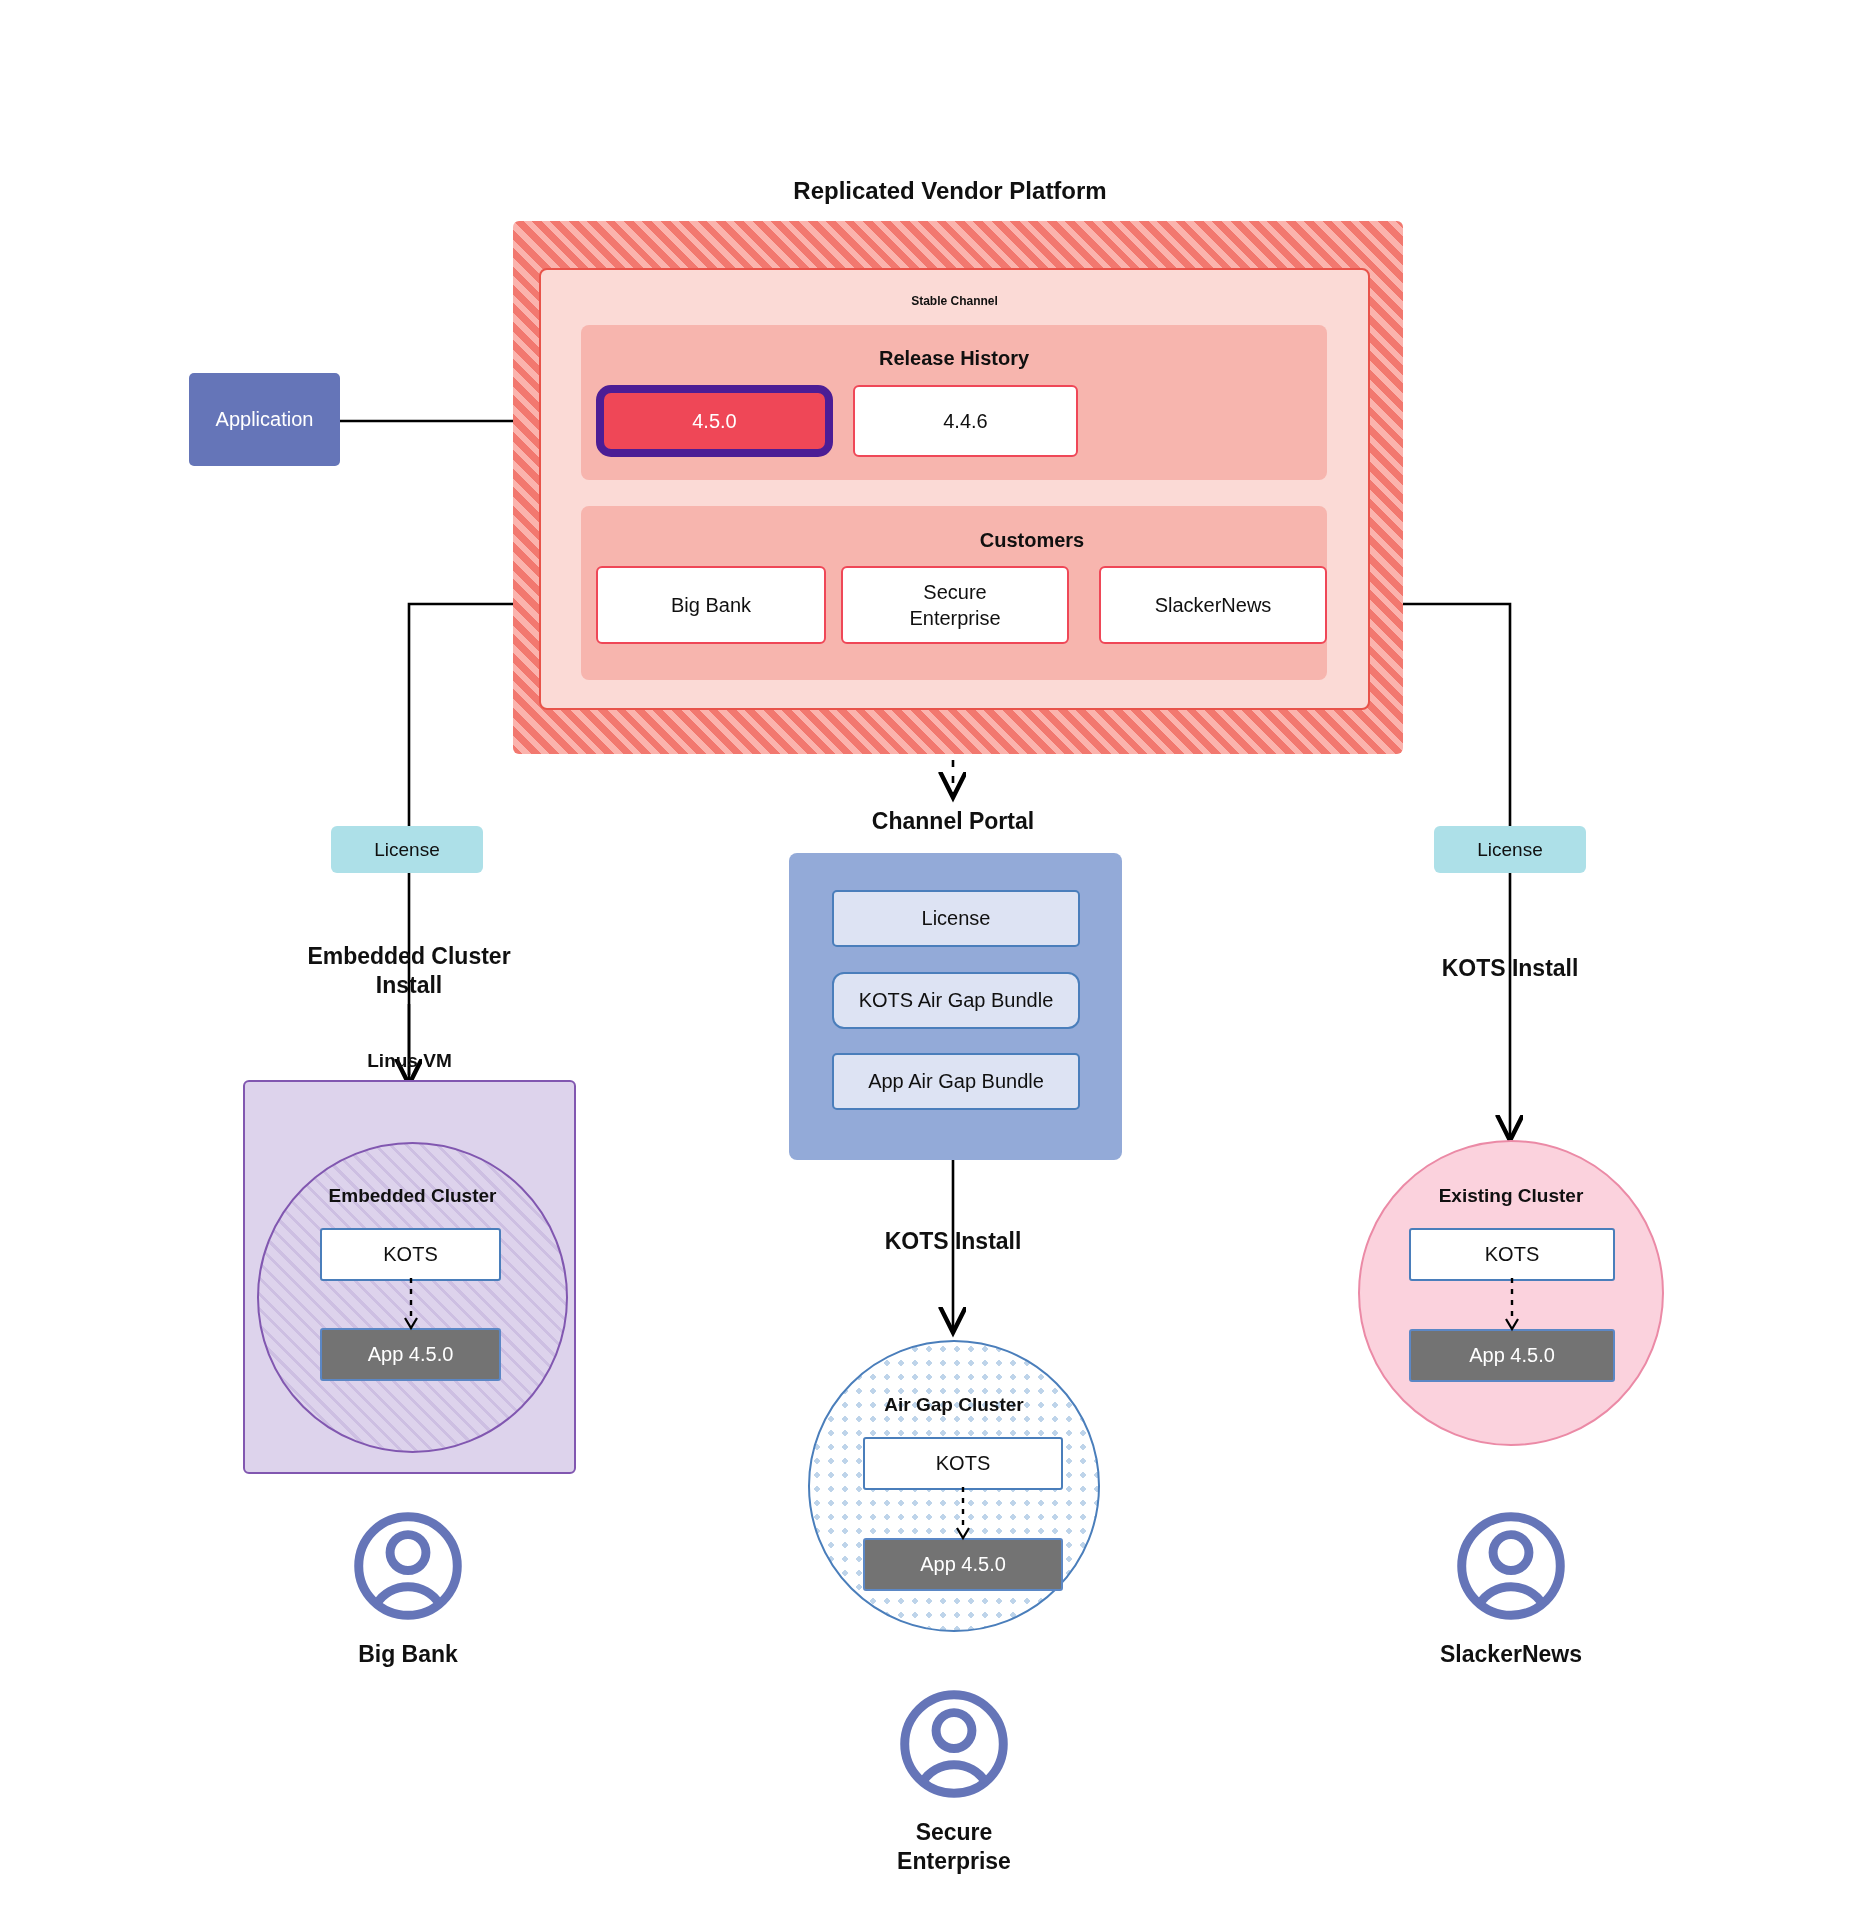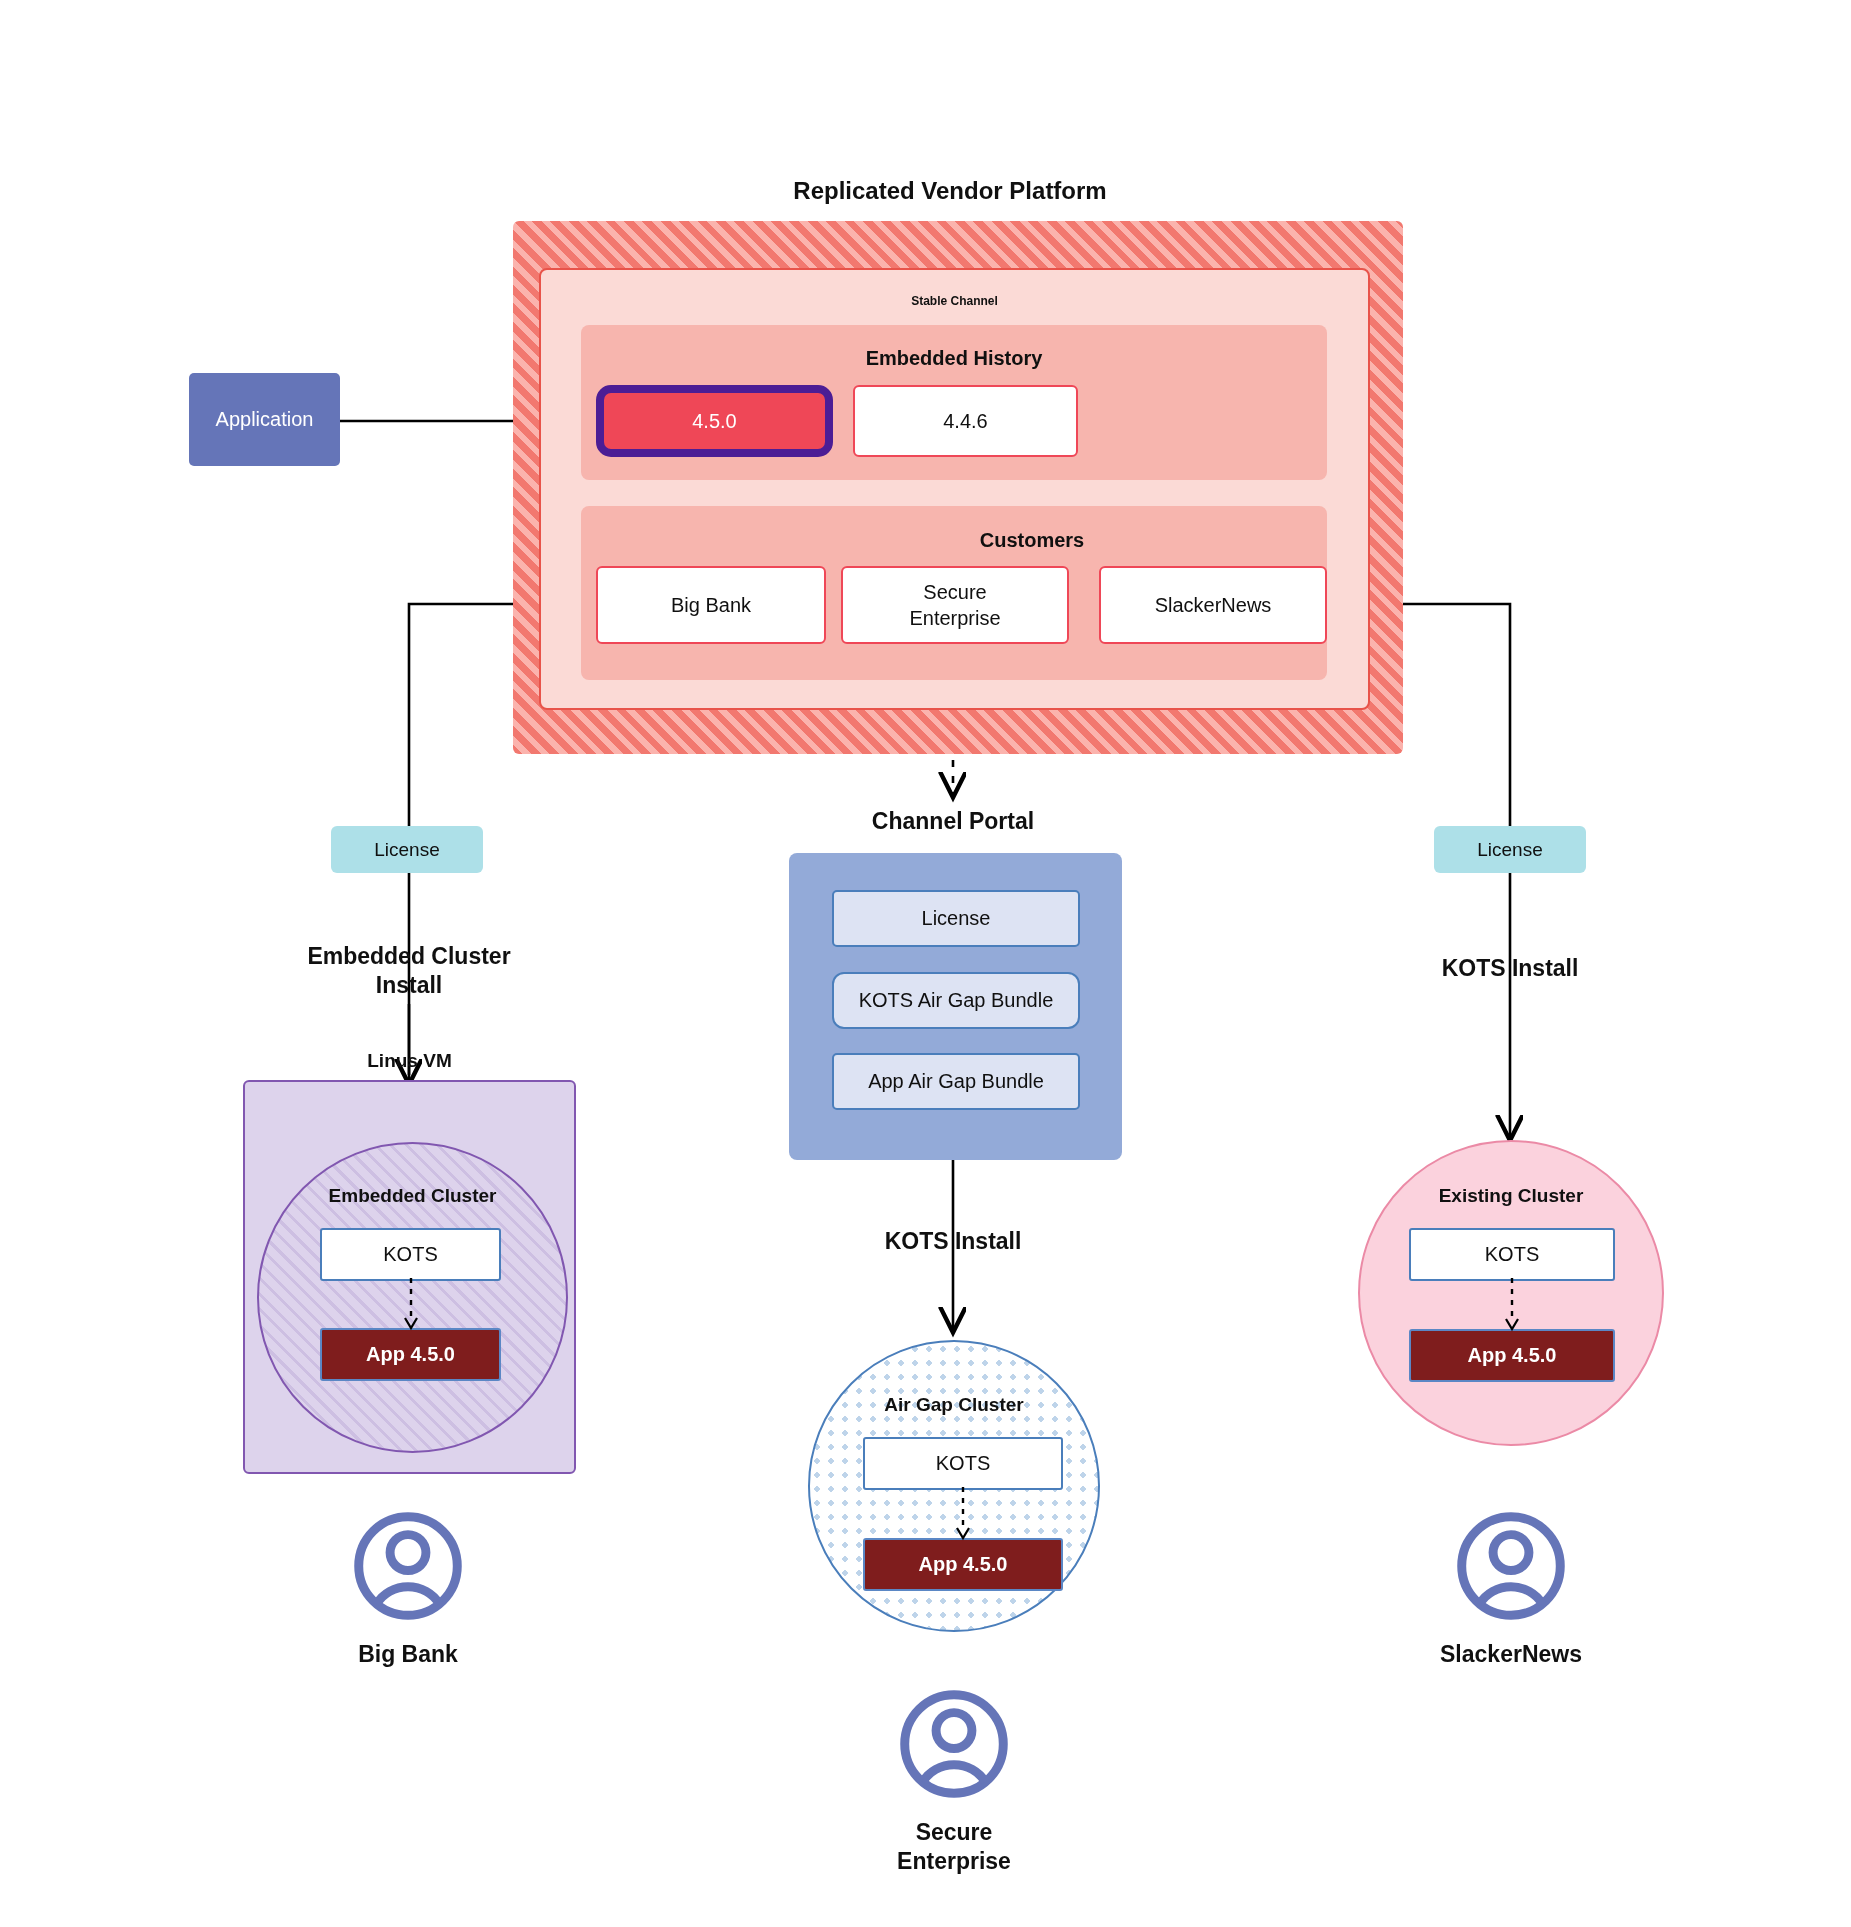--- a/index.html
+++ b/index.html
@@ -104,26 +104,25 @@
   }
 
   .kots-box{
     background:#ffffff;
     border:2px solid #4a7ebb;
     border-radius:3px;
     color:#101010;
     font-size:20px;
   }
   .app-box{
-    background:#7f1d1d;
+    background:#737373;
     border:2px solid #5b87c5;
     border-radius:3px;
     color:#ffffff;
     font-size:20px;
-    font-weight:bold;
   }
 
   
   .portal-box{
     background:#93aad8;
     border-radius:8px;
   }
   .portal-item{
     background:#dde3f3;
     border:2px solid #4a7ebb;
@@ -177,21 +176,21 @@
   </svg>
 
   <div class="abs ctr platform-title" style="left:700px;top:175px;width:500px;height:32px;">Replicated Vendor Platform</div>
 
   <div class="abs platform-outer" style="left:513px;top:221px;width:890px;height:533px;"></div>
 
   <div class="abs channel-box" style="left:539px;top:268px;width:831px;height:442px;"></div>
   <div class="abs ctr channel-title" style="left:539px;top:288px;width:831px;height:26px;">Stable Channel</div>
 
   <div class="abs sub-box" style="left:581px;top:325px;width:746px;height:155px;"></div>
-  <div class="abs ctr sub-title" style="left:581px;top:345px;width:746px;height:26px;">Embedded History</div>
+  <div class="abs ctr sub-title" style="left:581px;top:345px;width:746px;height:26px;">Release History</div>
 
   <div class="abs ctr rel-current" style="left:596px;top:385px;width:237px;height:72px;">4.5.0</div>
   <div class="abs ctr rel-old" style="left:853px;top:385px;width:225px;height:72px;">4.4.6</div>
 
   <div class="abs sub-box" style="left:581px;top:506px;width:746px;height:174px;"></div>
   <div class="abs ctr sub-title" style="left:581px;top:527px;width:902px;height:26px;">Customers</div>
 
   <div class="abs ctr cust-box" style="left:596px;top:566px;width:230px;height:78px;white-space:pre-line;">Big Bank</div>
   <div class="abs ctr cust-box" style="left:841px;top:566px;width:228px;height:78px;white-space:pre-line;">Secure
 Enterprise</div>

